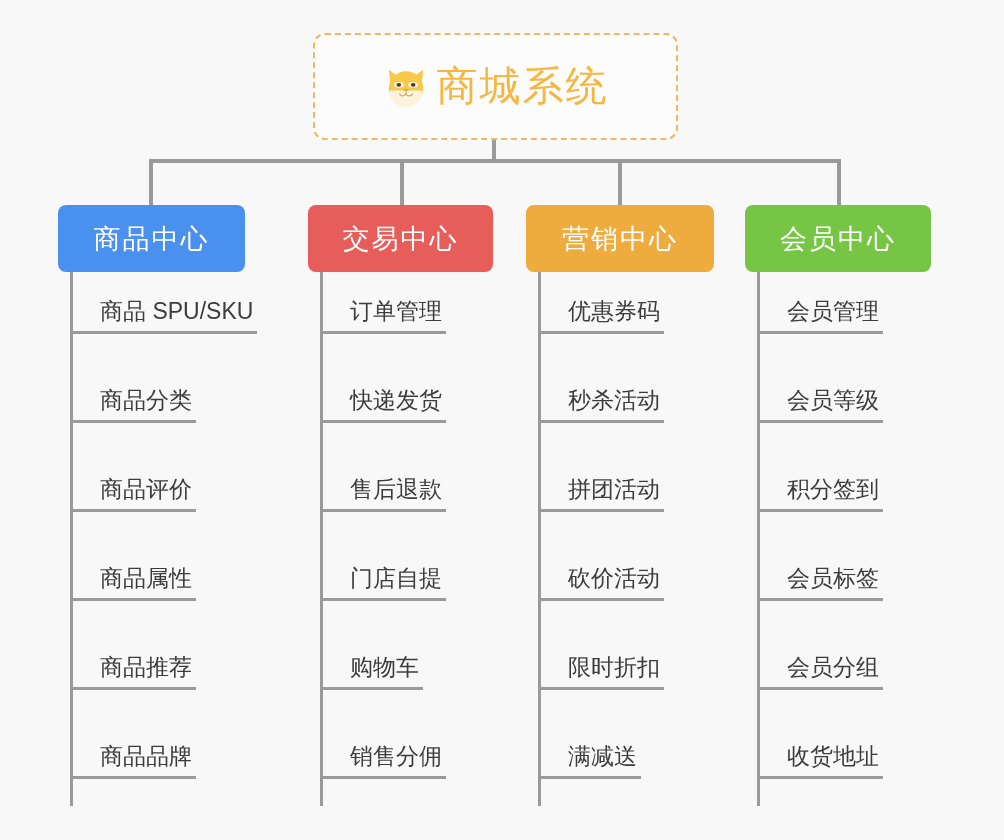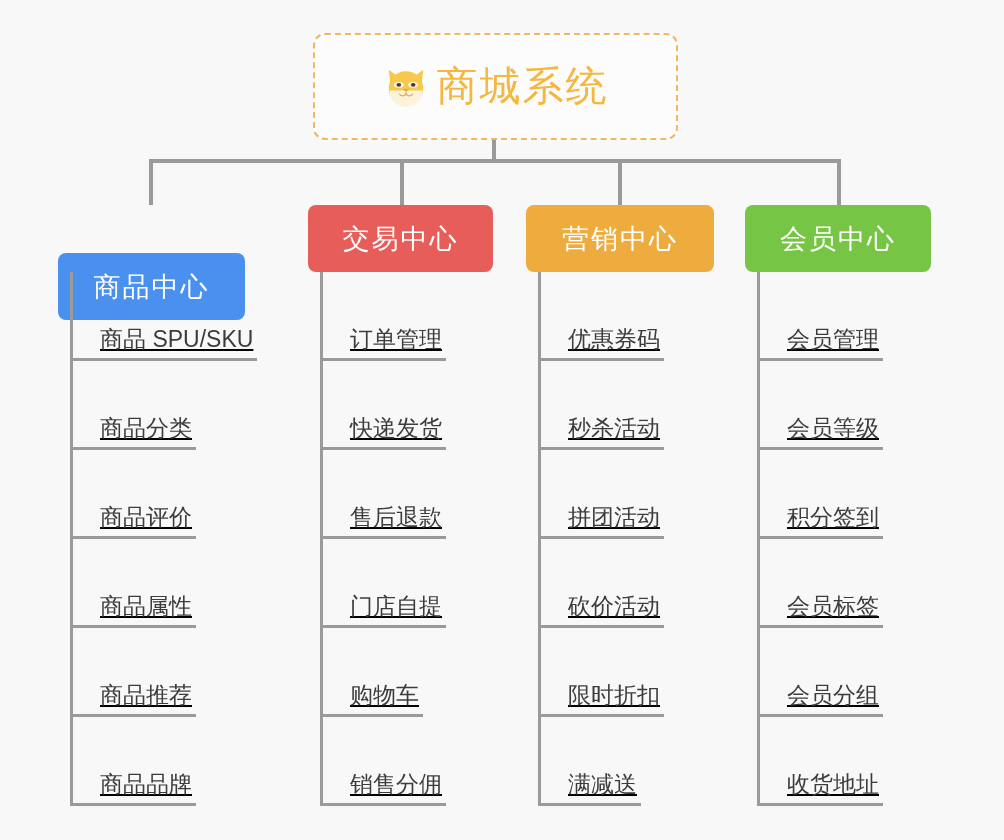--- a/index.html
+++ b/index.html
@@ -93,22 +93,21 @@
     left: 12px;
     margin: 0;
     padding: 0;
     list-style: none;
   }
   .leaf {
     position: relative;
     height: 89px;
     box-sizing: border-box;
     display: flex;
-    align-items: flex-end;
-    text-decoration: underline;
+    align-items: center;
   }
   .leaf-label {
     display: inline-block;
     padding: 0 4px 6px 30px;
     font-size: 23px;
     line-height: 1.1;
     color: #3c3c3c;
     white-space: nowrap;
     border-bottom: 3px solid #9a9a9a;
     margin-left: 0;
@@ -141,21 +140,21 @@
   </div>
 
   <div class="conn conn-stem-root" style="left:492px; top:140px; height:23px;"></div>
   <div class="conn conn-bus" style="left:149px; top:159px; width:692px;"></div>
   <div class="conn conn-drop" style="left:149px; top:159px; height:46px;"></div>
   <div class="conn conn-drop" style="left:400px; top:159px; height:46px;"></div>
   <div class="conn conn-drop" style="left:618px; top:159px; height:46px;"></div>
   <div class="conn conn-drop" style="left:837px; top:159px; height:46px;"></div>
 
   <div class="branch" style="left:58px; width:250px;">
-    <div class="branch-header" style="width:187px; background:#4a90ef;margin-top:48px;">
+    <div class="branch-header" style="width:187px; background:#4a90ef;">
       <span>商品中心</span>
     </div>
     <div class="branch-trunk" style="height:534px;"></div>
     <ul class="leaf-list">
       <li class="leaf">
           <span class="leaf-label">商品 SPU/SKU</span>
         </li>
       <li class="leaf">
           <span class="leaf-label">商品分类</span>
         </li>

